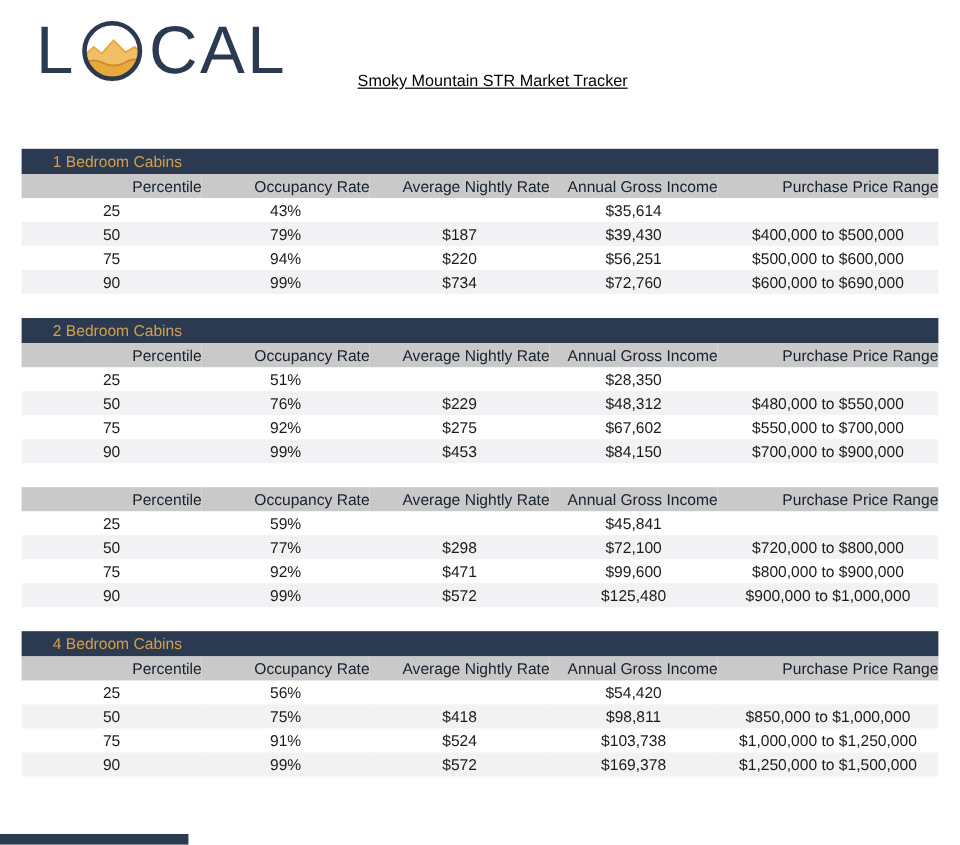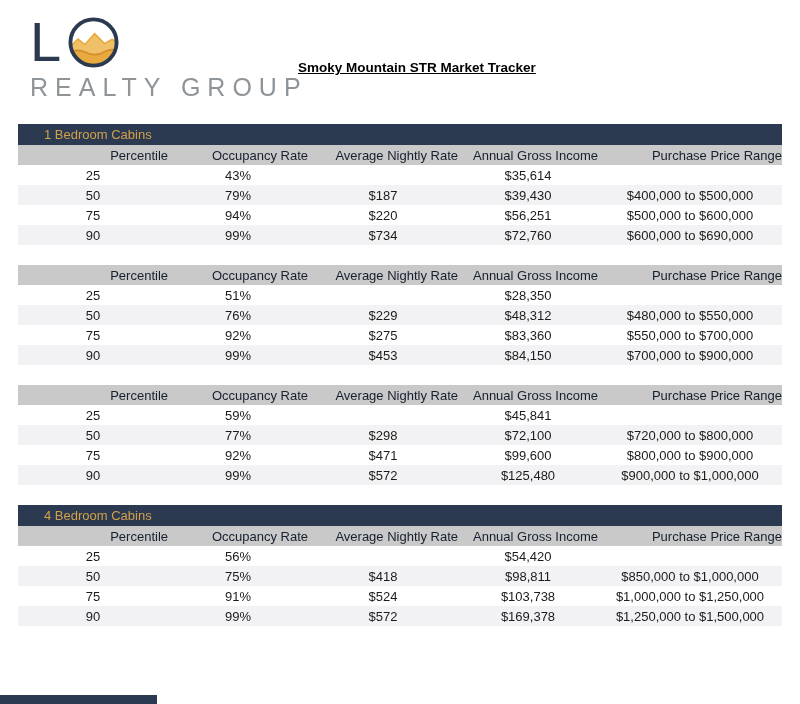--- a/index.html
+++ b/index.html
@@ -14,21 +14,21 @@
   html,body{margin:0;padding:0}
   body{
     width:800px;height:704px;background:#fff;overflow:hidden;position:relative;
     font-family:"Liberation Sans",sans-serif;color:var(--ink);
   }
   .header{position:relative;height:124px}
   .logo{position:absolute;left:30px;top:14px}
   .logo-top{display:flex;align-items:center;color:var(--navy);font-size:56px;font-weight:500;letter-spacing:2px;line-height:1}
   .logo-o{width:55px;height:55px;margin:0 3px;flex:0 0 auto}
   .logo-sub{color:var(--logo-gray);font-size:25px;font-weight:400;letter-spacing:7px;margin-top:3px;white-space:nowrap}
-  .title{position:absolute;left:298px;top:60px;margin:0;font-size:13.5px;font-weight:700;color:#000;text-decoration:underline;white-space:nowrap}
+  .title{position:absolute;left:298px;top:60px;margin:0;font-size:13.5px;font-weight:400;color:#000;text-decoration:underline;white-space:nowrap}
   .tables{padding:0 18px}
   .cabin-section{width:764px;margin-bottom:20px}
   .section-bar{background:var(--navy);color:var(--gold);height:21px;line-height:21px;padding-left:26px;font-size:13px}
   table{width:100%;border-collapse:collapse;table-layout:fixed}
   thead th{background:var(--header-gray);height:20px;font-size:13px;font-weight:500;color:#16202e;text-align:right;padding:0;white-space:nowrap}
   tbody td{height:20px;font-size:13px;text-align:center;padding:0;white-space:nowrap}
   tbody tr.striped{background:var(--stripe)}
   .next-sliver{position:absolute;left:0;bottom:0;width:157px;height:9px;background:var(--navy)}
 </style>
 </head>
@@ -46,22 +46,22 @@
           </defs>
         <g clip-path="url(#oclip)">
           <rect x="0" y="0" width="100" height="100" fill="#ffffff"></rect>
           <path d="M2,62 L22,44 L34,54 L52,34 L70,52 L84,44 L98,56 L98,100 L2,100 Z" fill="#f0c069"></path>
           <path d="M2,62 L22,44 L34,54 L52,34 L70,52 L84,44 L98,56" fill="none" stroke="#e8a93f" stroke-width="3"></path>
           <path d="M2,70 Q20,60 36,68 Q55,77 72,66 Q85,59 98,68 L98,100 L2,100 Z" fill="#e8a93f"></path>
           <path d="M2,70 Q20,60 36,68 Q55,77 72,66 Q85,59 98,68" fill="none" stroke="#d58c2c" stroke-width="3"></path>
         </g>
         <circle cx="50" cy="50" r="42" fill="none" stroke="#2b3a50" stroke-width="7"></circle>
       </svg>
+      <span>CAL</span>
     </div>
-    <div class="logo-sub">REALTY GROUP</div>
   </div>
   <h1 class="title">Smoky Mountain STR Market Tracker</h1>
 </div>
 
 <div class="tables">
     <section class="cabin-section">
       <div class="section-bar">1 Bedroom Cabins</div>
       <table>
         <colgroup>
           <col style="width: 150px;">
@@ -105,20 +105,21 @@
             <td>90</td>
             <td>99%</td>
             <td>$734</td>
             <td>$72,760</td>
             <td>$600,000 to $690,000</td>
           </tr>
         </tbody>
       </table>
     </section>
     <section class="cabin-section">
+      <div class="section-bar">2 Bedroom Cabins</div>
       <table>
         <colgroup>
           <col style="width: 150px;">
           <col style="width: 140px;">
           <col style="width: 150px;">
           <col style="width: 140px;">
           <col style="width: 184px;">
         </colgroup>
         <thead>
           <tr>
@@ -141,21 +142,21 @@
             <td>50</td>
             <td>76%</td>
             <td>$229</td>
             <td>$48,312</td>
             <td>$480,000 to $550,000</td>
           </tr>
           <tr>
             <td>75</td>
             <td>92%</td>
             <td>$275</td>
-            <td>$83,360</td>
+            <td>$67,602</td>
             <td>$550,000 to $700,000</td>
           </tr>
           <tr class="striped">
             <td>90</td>
             <td>99%</td>
             <td>$453</td>
             <td>$84,150</td>
             <td>$700,000 to $900,000</td>
           </tr>
         </tbody>

